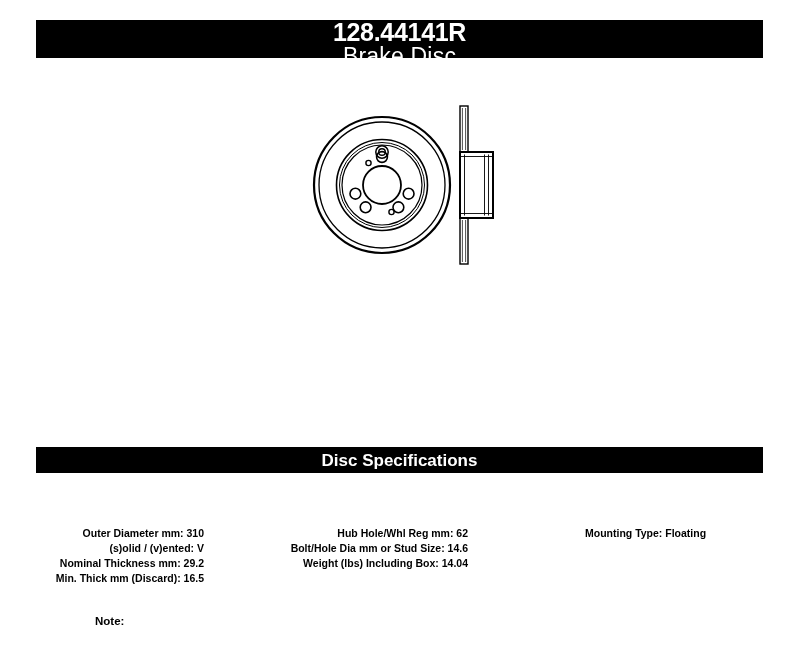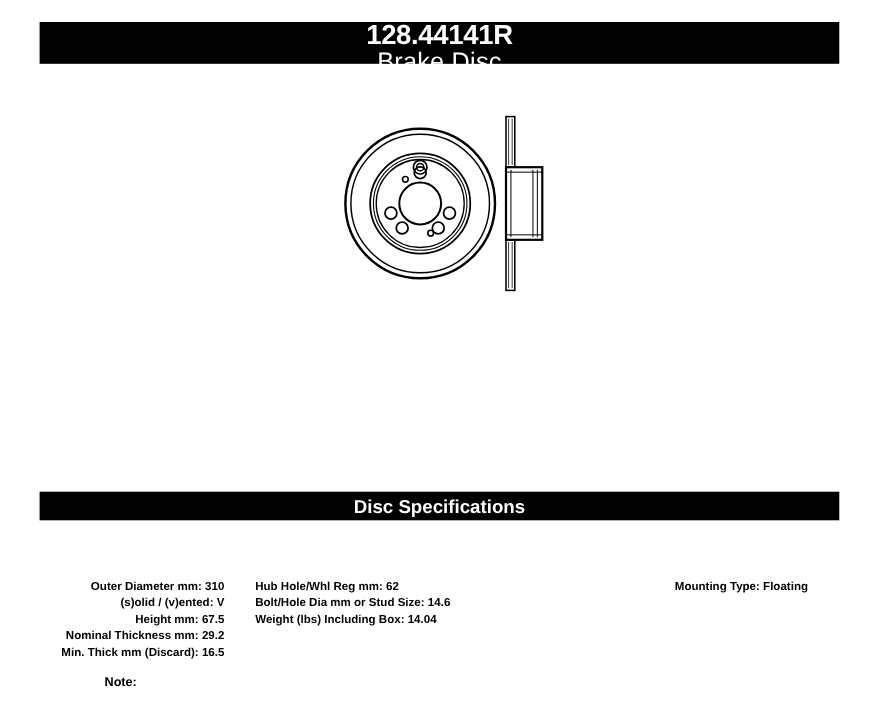--- a/index.html
+++ b/index.html
@@ -84,22 +84,22 @@
     top: 474px;
     width: 727px;
     height: 110px;
   }
   .spec-col {
     position: absolute;
     top: 16px;
     margin-top: 36px;
   }
   #spec-col-left  { left: 0px;   width: 168px; text-align: right; }
-  #spec-col-mid   { left: 196px; width: 236px; text-align: left; }
-  #spec-col-right { left: 549px; width: 178px; text-align: center; }
+  #spec-col-mid   { left: 196px; width: 236px; text-align: right; }
+  #spec-col-right { left: 549px; width: 178px; text-align: left; }
 
   .spec-row {
     font-size: 10.5px;
     font-weight: bold;
     line-height: 15px;
     white-space: nowrap;
     color: #000000;
   }
 
   #note-row {
@@ -179,21 +179,20 @@
 
 <div id="spec-bar">
   <div id="spec-title">Disc Specifications</div>
 </div>
 
 <div id="spec-columns">
 
   <div class="spec-col" id="spec-col-left">
     <div class="spec-row">Outer Diameter mm: 310</div>
     <div class="spec-row">(s)olid / (v)ented: V</div>
-    <div class="spec-row">Height mm: 67.5</div>
     <div class="spec-row">Nominal Thickness mm: 29.2</div>
     <div class="spec-row">Min. Thick mm (Discard): 16.5</div>
   </div>
 
   <div class="spec-col" id="spec-col-mid">
     <div class="spec-row">Hub Hole/Whl Reg mm: 62</div>
     <div class="spec-row">Bolt/Hole Dia mm or Stud Size: 14.6</div>
     <div class="spec-row">Weight (lbs) Including Box: 14.04</div>
   </div>
 

